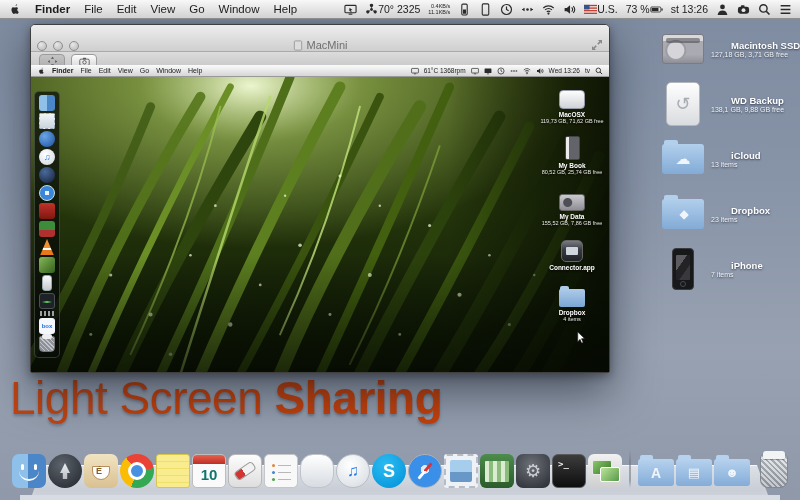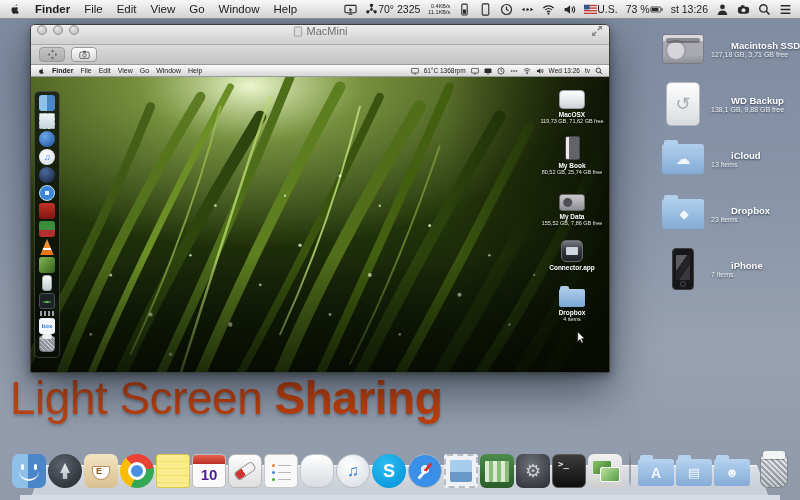--- a/index.html
+++ b/index.html
@@ -29,23 +29,23 @@
   .netstack{ display:flex; flex-direction:column; align-items:flex-end; line-height:6px; font-size:5.5px; color:#222; }
 
   
   .ss-window{
     position:absolute; left:30px; top:24px; width:580px; height:349px;
     border:1px solid #3f3f3f; border-radius:5px 5px 2px 2px;
     box-shadow:0 18px 45px rgba(10,15,25,.55), 0 3px 10px rgba(0,0,0,.35);
     background:#c9c9c9; z-index:20; overflow:hidden;
   }
   .titlebar{
-    height:20px; background:linear-gradient(180deg,#ededed,#cfcfcf);
+    height:27px; background:linear-gradient(180deg,#ededed,#cfcfcf);
     border-bottom:1px solid #aaa; position:relative;
-    display:flex; align-items:flex-start; padding:0 6px;
+    display:flex; align-items:flex-end; padding:0 6px;
   }
   .tl-group{ display:flex; gap:6px; }
   .tl{ width:10px; height:10px; border-radius:50%;
        background:radial-gradient(circle at 35% 30%,#e8e8e8,#b5b5b5);
        border:1px solid #8f8f8f; }
   .win-title{ position:absolute; left:0; right:0; text-align:center; font-size:11px; color:#6f6f6f;
               display:flex; justify-content:center; align-items:center; gap:4px; pointer-events:none; }
   .win-title .svgi{ width:10px; height:11px; }
   .fs-btn{ margin-left:auto; width:12px; height:12px; color:#8a8a8a; }
   .toolbar{
@@ -199,21 +199,21 @@
   .dk-coffee-app::after{ content:"É"; position:absolute; left:12px; top:12px; font:bold 9px "Liberation Sans",sans-serif; color:#8a5a20; }
   .dk-chrome{ border-radius:50%;
       background:conic-gradient(from -40deg,#ea4335 0 120deg,#34a853 120deg 240deg,#fbbc05 240deg 360deg); }
   .dk-chrome::after{ content:""; position:absolute; left:50%; top:50%; transform:translate(-50%,-50%);
       width:12px; height:12px; border-radius:50%; background:#4a90e2; border:3px solid #fff; }
   .dk-stickies{ background:repeating-linear-gradient(180deg,#f8ec8e 0 6px,#efe06e 6px 7px); border:1px solid #d6c64e; border-radius:3px; }
   .dk-calendar{ background:#fafafa; border:1px solid #bdbdbd; border-radius:5px; }
   .dk-calendar::before{ content:""; position:absolute; top:0; left:0; right:0; height:9px;
       background:linear-gradient(180deg,#e8614e,#bc2f27); border-radius:4px 4px 0 0; }
   .cal-num{ position:absolute; top:11px; left:0; right:0; text-align:center;
-      font:bold 15px/1.2 "Liberation Sans",sans-serif; color:#4c1d95; }
+      font:bold 15px/1.2 "Liberation Sans",sans-serif; color:#0f766e; }
   .dk-utility-app{ background:linear-gradient(180deg,#fdfdfd,#dedede); border-radius:7px; border:1px solid #b8b8b8; }
   .dk-utility-app::after{ content:""; position:absolute; left:50%; top:50%; transform:translate(-50%,-50%) rotate(-35deg);
       width:20px; height:8px; border-radius:4px; border:1px solid #9a9a9a;
       background:linear-gradient(90deg,#d23434 0 42%,#f2f2f2 42%); }
   .dk-reminders{ background:#f8f8f8; border:1px solid #c6c6c6; border-radius:5px; }
   .dk-reminders::before{ content:""; position:absolute; left:7px; top:9px; width:3px; height:3px; border-radius:50%;
       background:#e8823a; box-shadow:0 7px 0 #4a86c8, 0 14px 0 #4aa84a; }
   .dk-reminders::after{ content:""; position:absolute; left:13px; right:6px; top:10px; height:16px;
       background:repeating-linear-gradient(180deg,#b8b8b8 0 1px,transparent 1px 7px); }
   .dk-messages{ background:linear-gradient(180deg,#ffffff,#d7dce2); border-radius:13px; border:1px solid #c0c4ca; }

